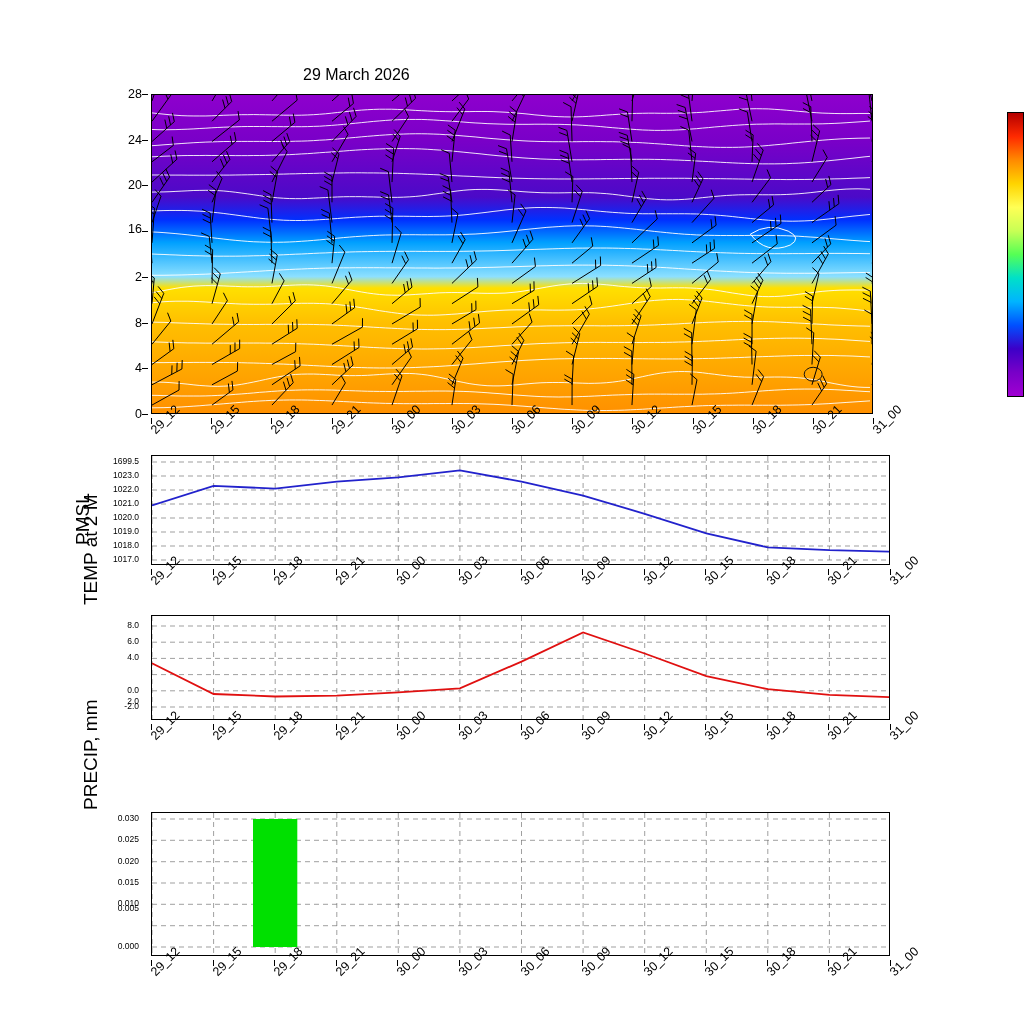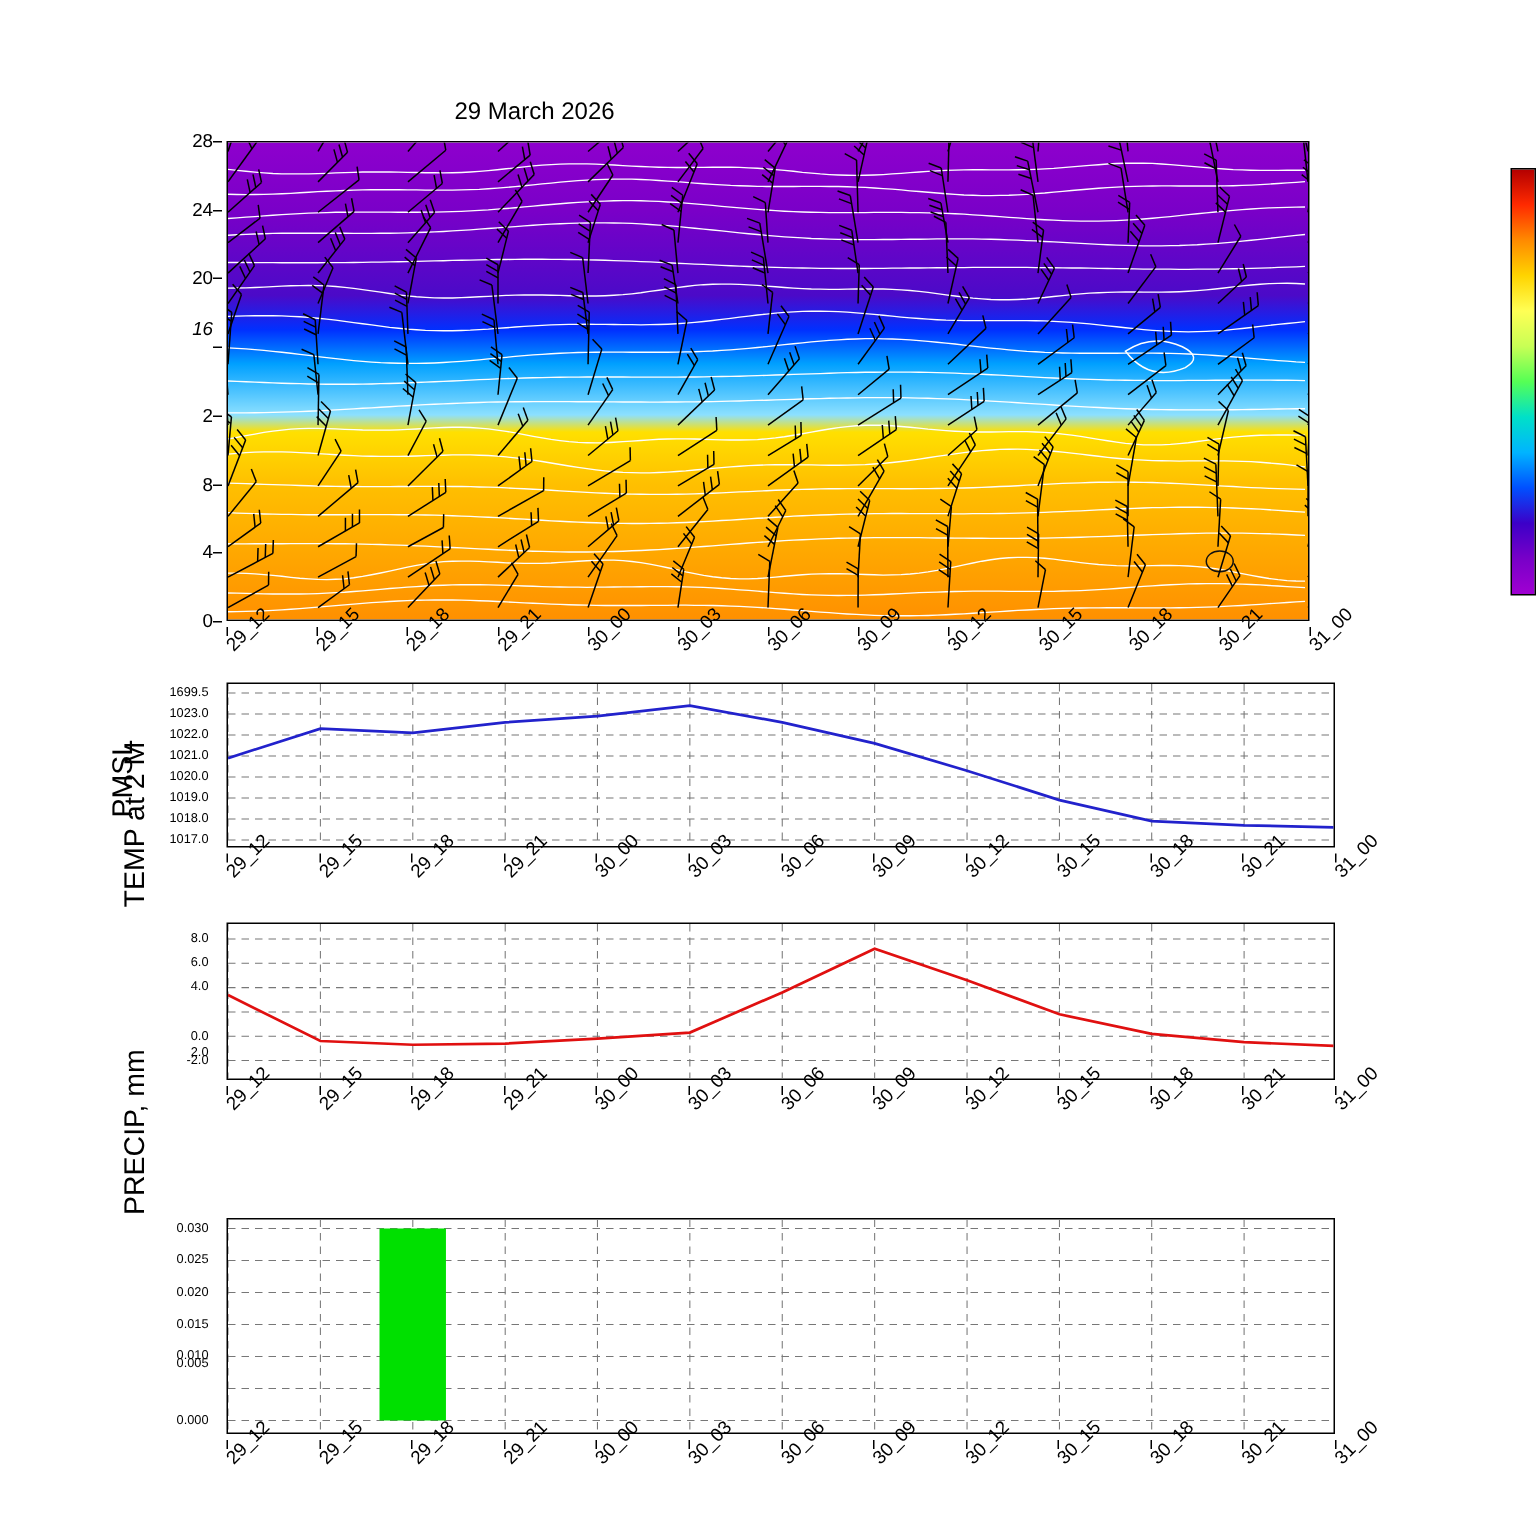--- a/index.html
+++ b/index.html
@@ -799,21 +799,21 @@
   </div>
   <div id="sounding-yaxis">
       <div class="ytick" style="top: 326px;">0</div>
       <div class="tickmark-y" style="top: 326px; left: 42px;"></div>
       <div class="ytick" style="top: 280.286px;">4</div>
       <div class="tickmark-y" style="top: 280.286px; left: 42px;"></div>
       <div class="ytick" style="top: 234.571px;">8</div>
       <div class="tickmark-y" style="top: 234.571px; left: 42px;"></div>
       <div class="ytick" style="top: 188.857px;">2</div>
       <div class="tickmark-y" style="top: 188.857px; left: 42px;"></div>
-      <div class="ytick" style="top: 131px; font-style: italic;">16</div>
+      <div class="ytick" style="top: 141px;">16</div>
       <div class="tickmark-y" style="top: 143.143px; left: 42px;"></div>
       <div class="ytick" style="top: 97.4286px;">20</div>
       <div class="tickmark-y" style="top: 97.4286px; left: 42px;"></div>
       <div class="ytick" style="top: 51.7143px;">24</div>
       <div class="tickmark-y" style="top: 51.7143px; left: 42px;"></div>
       <div class="ytick" style="top: 6px;">28</div>
       <div class="tickmark-y" style="top: 6px; left: 42px;"></div>
     </div>
   <div class="xlabels" id="sounding-xlabels" style="left:151px; top:418px;">
       <div class="tickmark-x" style="left: 0px;"></div>

